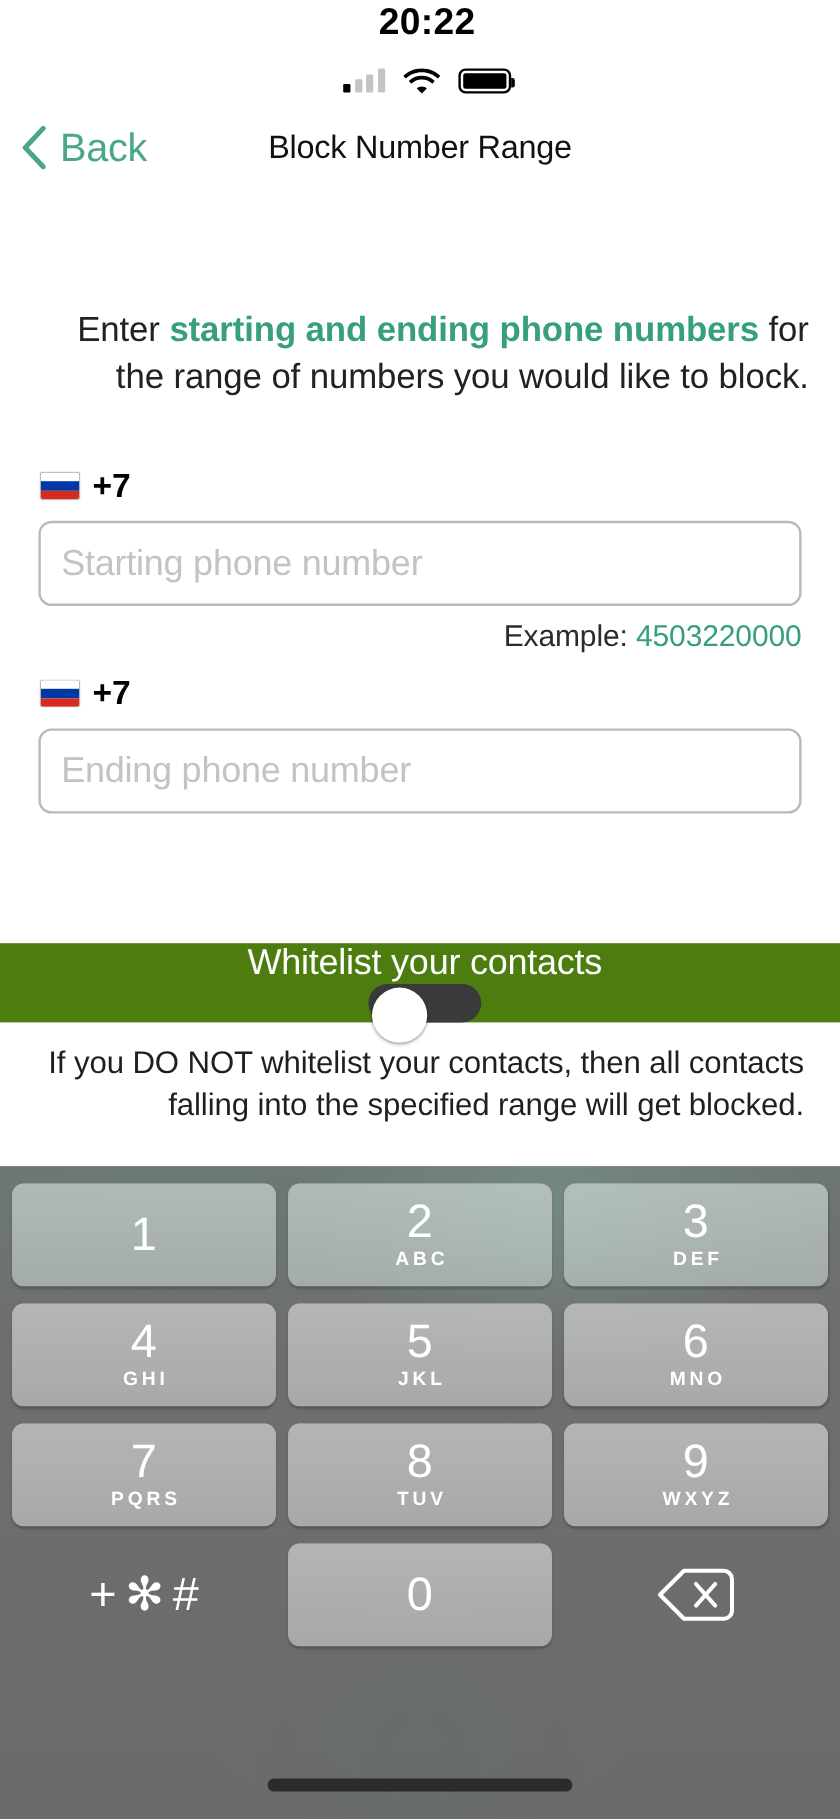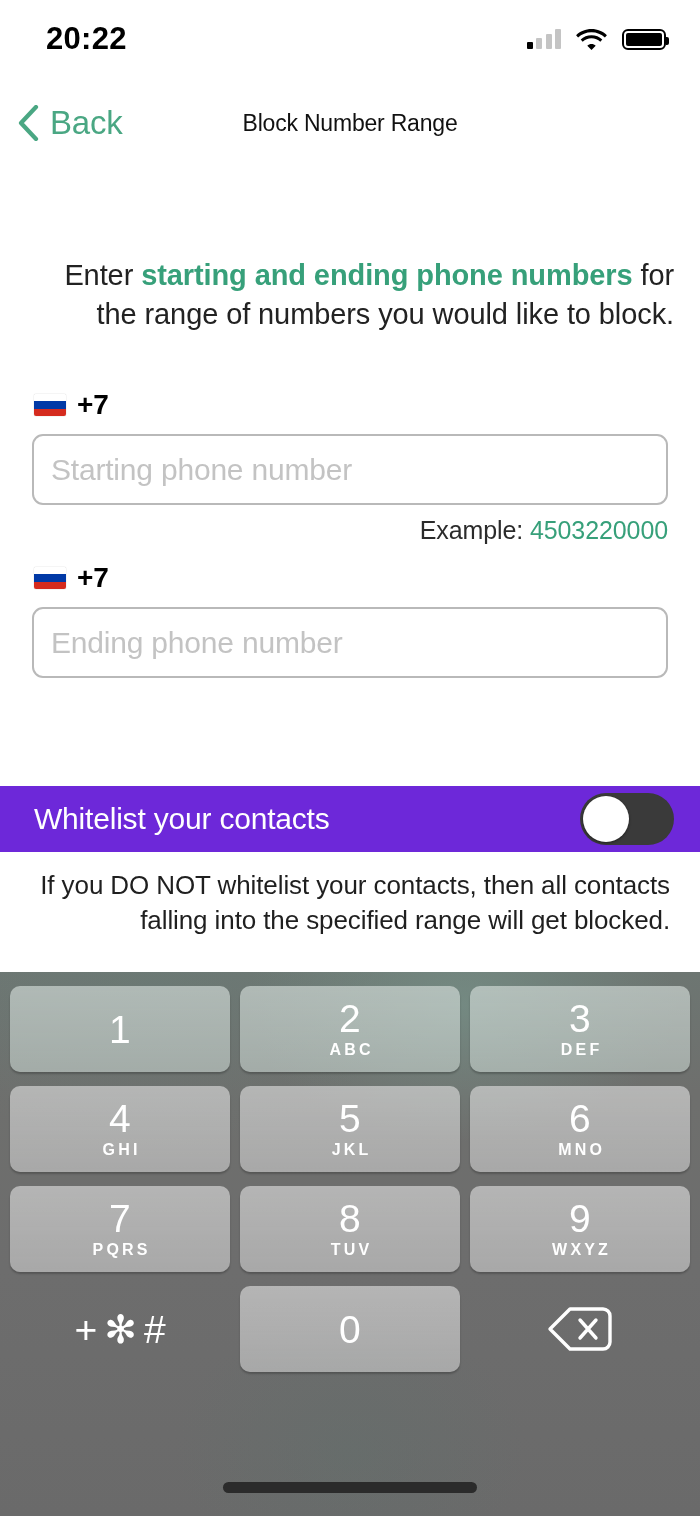--- a/index.html
+++ b/index.html
@@ -15,20 +15,21 @@
     background:#ffffff;
   }
 
   
   .status-bar{
     position:absolute; top:0; left:0;
     width:700px; height:78px;
     display:flex; align-items:center;
     justify-content:space-between;
     padding:0 34px 0 46px;
+    flex-direction:column;
   }
   .status-time{
     font-size:31px; font-weight:bold; color:#000;
     letter-spacing:0.3px;
   }
   .status-icons{ display:flex; align-items:center; gap:15px; }
   .sig{ display:flex; align-items:flex-end; gap:3.5px; height:20px; }
   .sig i{ display:block; width:6px; border-radius:1px; background:#c4c4c4; }
   .sig i:nth-child(1){ height:7px;  background:#000; }
   .sig i:nth-child(2){ height:11px; }
@@ -53,21 +54,21 @@
   }
   .back-btn{
     display:flex; align-items:center; gap:11px;
     margin-left:17px; cursor:pointer;
   }
   .chev{ width:22px; height:36px; display:block; }
   .back-label{ font-size:33px; color:#4aa783; letter-spacing:-0.2px; }
   .nav-title{
     position:absolute; left:0; width:700px;
     text-align:center;
-    font-size:23px; color:#111; letter-spacing:-0.2px;
+    font-size:27px; color:#111; letter-spacing:-0.2px;
     pointer-events:none;
   }
 
   
   .intro{
     position:absolute; top:256px; left:32px;
     width:642px;
     font-size:29px; line-height:39px; color:#222;
     letter-spacing:-0.1px;
     text-align:right;
@@ -105,24 +106,25 @@
     margin-top:11px;
     font-size:25px; color:#2b2b2b;
     letter-spacing:-0.1px;
   }
   .example em{ font-style:normal; color:#37a07a; }
 
   
   .wl-bar{
     position:absolute; top:786px; left:0;
     width:700px; height:66px;
-    background:#6d28d9;
+    background:#4d7c0f;
     display:flex; align-items:center;
     justify-content:space-between;
     padding:0 26px 0 34px;
+    flex-direction:column;
   }
   .wl-label{ font-size:30px; color:#fff; letter-spacing:-0.2px; }
   .toggle{
     position:relative;
     width:94px; height:52px;
     background:#3a3a3a; border-radius:26px;
     cursor:pointer;
   }
   .toggle .knob{
     position:absolute; top:3px; left:3px;

